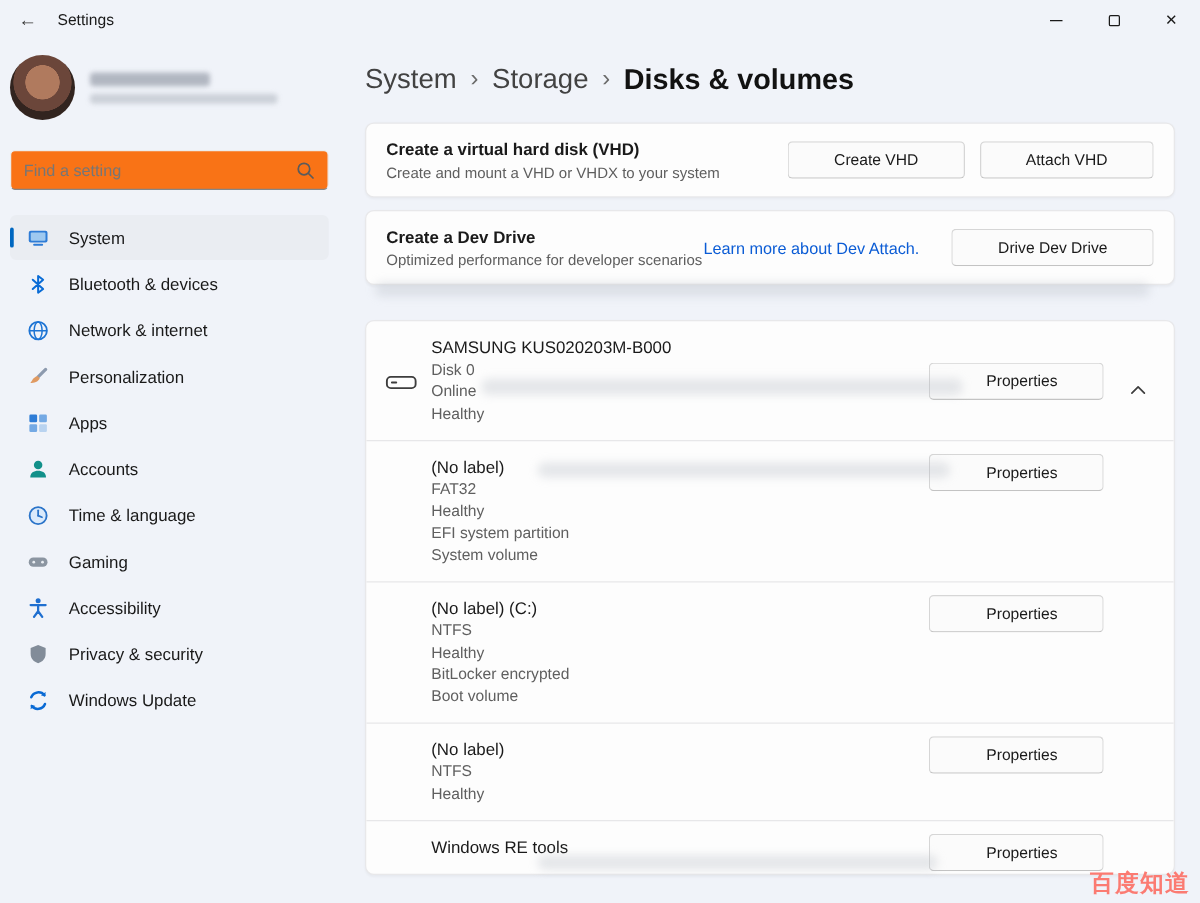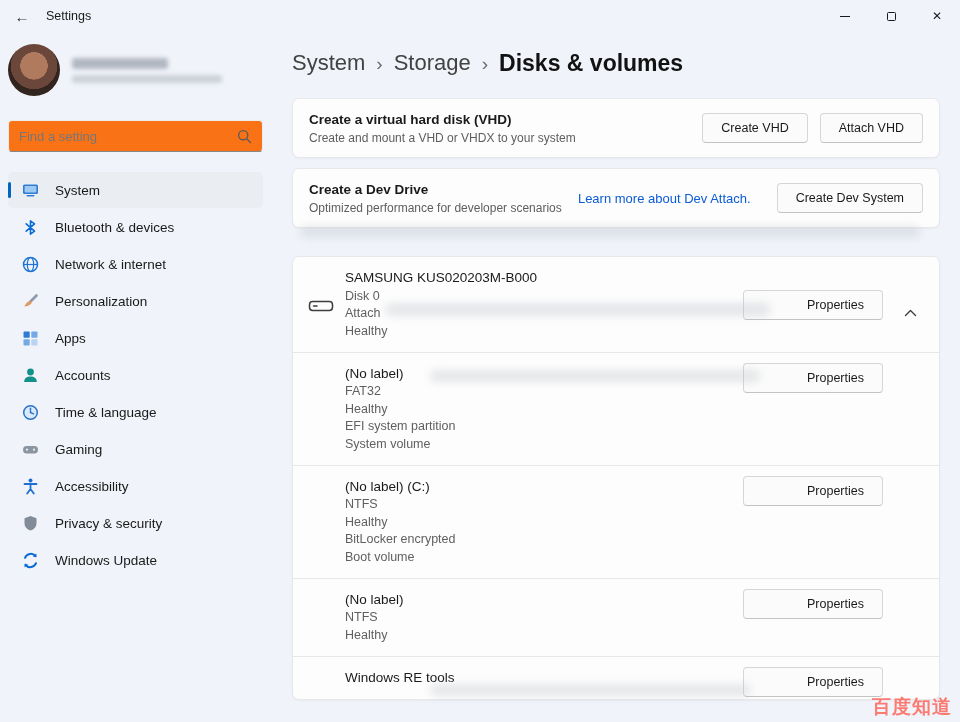--- a/index.html
+++ b/index.html
@@ -48,21 +48,21 @@
   .crumb-sep { font-size:19px; color:#6b6b6b; padding-top:1px; }
   .crumb-current { font-size:23px; font-weight:700; color:#121212; }
   
   .card { background:#fdfdfd; border:1px solid #e8e8ea; border-radius:7px;
     box-shadow:0 1px 2px rgba(0,0,0,.04); margin-bottom:10px;
     min-height:60px; padding:10px 16px; display:flex; align-items:center; }
   .card-text { flex:1; }
   .card-title { font-size:13.5px; font-weight:700; color:#1a1a1a; }
   .card-sub { font-size:12px; color:#5e5e5e; margin-top:4px; }
   .card-actions { display:flex; align-items:center; gap:12px; }
-  .btn { height:30px; padding:0 18px; background:#fbfbfb; border:1px solid #d6d6d6; border-bottom-color:#c3c3c3;
+  .btn { height:30px; padding:0 36px; background:#fbfbfb; border:1px solid #d6d6d6; border-bottom-color:#c3c3c3;
     border-radius:4px; font-size:12.5px; font-family:"Liberation Sans", sans-serif; color:#1a1a1a; cursor:pointer; white-space:nowrap; }
   .link { font-size:13px; color:#0b5cd5; cursor:pointer; margin-right:14px; white-space:nowrap; }
   
   .disk-card { background:#fdfdfd; border:1px solid #e8e8ea; border-radius:7px;
     box-shadow:0 1px 2px rgba(0,0,0,.04); margin-top:28px; padding:0; overflow:hidden; }
   .disk-row { position:relative; padding:13px 16px 14px 52px; }
   .row-title { font-size:13.5px; color:#1a1a1a; }
   .row-line { font-size:12.5px; color:#5f5f5f; margin-top:4.5px; line-height:13px; }
   .hdr-icon { position:absolute; left:15px; top:40px; }
   .btn-props { position:absolute; right:56px; top:10px; width:140px; text-align:right; }
@@ -245,36 +245,36 @@
       </div>
     </div>
 
     <div class="card">
       <div class="card-text">
         <div class="card-title">Create a Dev Drive</div>
         <div class="card-sub">Optimized performance for developer scenarios</div>
       </div>
       <div class="card-actions">
         <span class="link">Learn more about Dev Attach.</span>
-        <button class="btn">Create Dev System</button>
+        <button class="btn">Drive Dev Drive</button>
       </div>
     </div>
 
     <div class="disk-card">
 
       <div class="disk-row hdr">
         <span class="hdr-icon">
           <svg width="26" height="18" viewBox="0 0 26 18">
               <rect x="1.5" y="4.5" width="23" height="9" rx="3.2" fill="none" stroke="#3d3d3d" stroke-width="1.5"></rect>
               <line x1="5.5" y1="9" x2="9" y2="9" stroke="#3d3d3d" stroke-width="1.5" stroke-linecap="round"></line>
             </svg>
         </span>
         <div class="row-title">SAMSUNG KUS020203M-B000</div>
         <div class="row-line">Disk 0</div>
-        <div class="row-line">Attach</div>
+        <div class="row-line">Online</div>
         <div class="row-line">Healthy</div>
         <button class="btn btn-props">Properties</button>
         <span class="chevron">
           <svg width="13" height="8" viewBox="0 0 13 8">
               <polyline points="1.5,6.5 6.5,1.5 11.5,6.5" fill="none" stroke="#3d3d3d" stroke-width="1.4" stroke-linecap="round" stroke-linejoin="round"></polyline>
             </svg>
         </span>
       </div>
       <div class="divider"></div>
 

